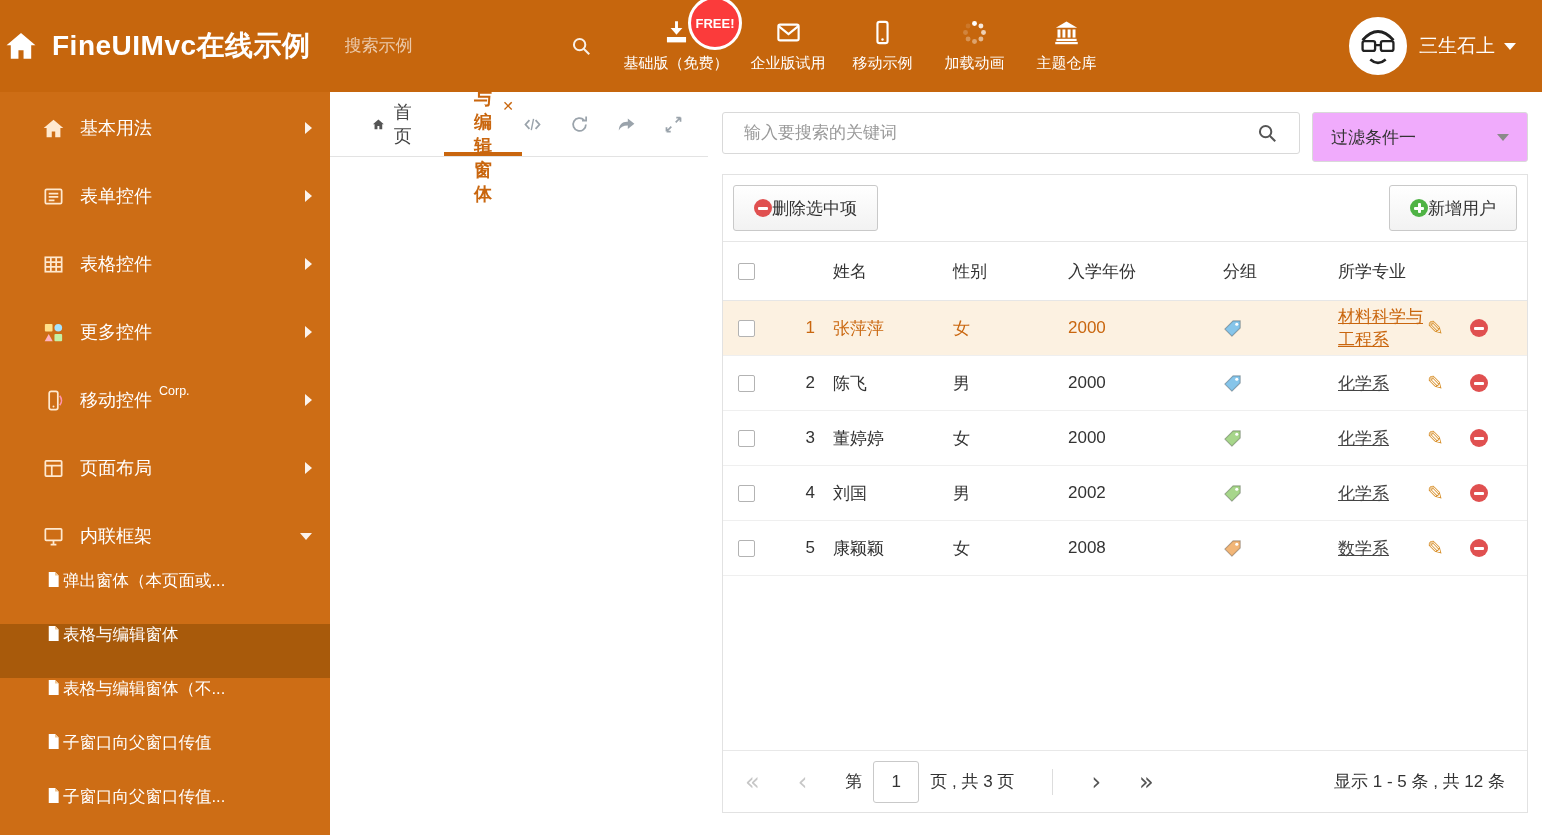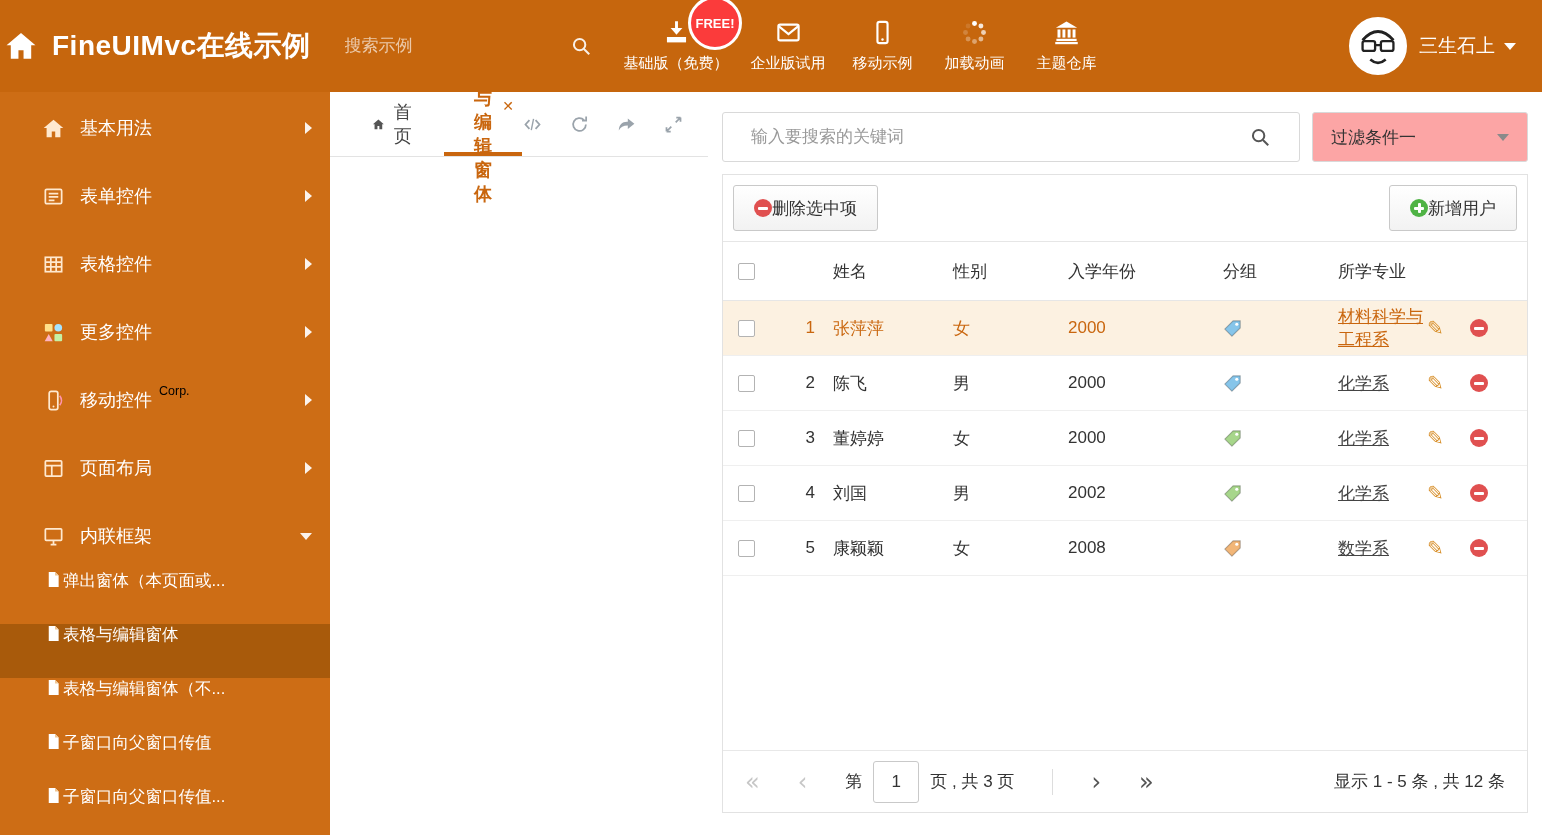--- a/index.html
+++ b/index.html
@@ -28,43 +28,43 @@
 
   
   .body{flex:1;display:flex;min-height:0}
 
   
   .sidebar{width:330px;flex:0 0 330px;background:#cd6d15;color:#fff;padding-top:2px;overflow:hidden}
   .menu-item{height:68px;display:flex;align-items:center;padding-left:42px;padding-right:18px;font-size:18px;cursor:pointer;position:relative}
   .menu-item .mi-icon{width:23px;height:23px;margin-right:15px;flex:0 0 auto}
   .menu-arrow{position:absolute;right:18px;width:0;height:0;border-top:6px solid transparent;border-bottom:6px solid transparent;border-left:7px solid rgba(255,255,255,.92)}
   .menu-arrow.open{border-left:6px solid transparent;border-right:6px solid transparent;border-top:7px solid rgba(255,255,255,.92);border-bottom:none}
-  .mi-badge{color:#000000;font-size:12.5px;margin-left:7px;align-self:flex-start;margin-top:18px}
+  .mi-badge{color:#ffffff;font-size:12.5px;margin-left:7px;align-self:flex-start;margin-top:18px}
   .submenu-item{height:54px;display:flex;align-items:flex-start;padding-left:44px;font-size:16.5px;cursor:pointer;}
   .submenu-item svg{width:19px;height:19px;flex:0 0 auto}
   .submenu-item.selected{background:#a85a0b}
 
   
   .main{flex:1;display:flex;background:#fff;min-width:0}
   .tabbar{height:65px;flex:0 0 65px;border-bottom:1px solid #e3e3e3;display:flex;align-items:stretch;padding-left:16px}
   .tab{display:flex;align-items:center;gap:9px;padding:0 26px;font-size:18px;color:#444;cursor:pointer;position:relative}
   .tab svg{width:19px;height:19px;color:#555}
   .tab.active{color:#c9660e;font-weight:bold;border-bottom:4px solid #c9660e;padding:0 30px}
   .tab-close{position:absolute;top:7px;right:8px;color:#c9660e;font-size:14px;font-weight:bold;cursor:pointer;line-height:1}
   .tab-close::before{content:"✕"}
   .tabtools{margin-left:auto;display:flex;align-items:center;gap:26px;padding-right:24px;color:#9aa3ab}
   .tabtools svg{width:21px;height:21px;cursor:pointer}
 
   .content{flex:1;display:flex;flex-direction:column;padding:20px 14px 22px;min-height:0}
   .filter-row{display:flex;gap:12px;flex:0 0 50px}
-  .search-box{flex:0 0 578px;height:50px;border:1px solid #d9d9d9;border-radius:3px;display:flex;align-items:center;padding:0 28px;gap:8px;background:#fff}
+  .search-box{flex:0 0 578px;height:42px;border:1px solid #d9d9d9;border-radius:3px;display:flex;align-items:center;padding:0 21px;gap:8px;background:#fff}
   .search-box input{flex:1;border:none;outline:none;font-size:17px;color:#333;font-family:inherit}
   .search-box input::placeholder{color:#999}
   .search-box svg{width:22px;height:22px;color:#555}
-  .dropdown{flex:1;height:50px;border:1px solid #d9d9d9;border-radius:3px;display:flex;align-items:center;padding:2px 18px;font-size:17px;color:#333;cursor:pointer;background:#fca5a5}
+  .dropdown{flex:1;height:50px;border:1px solid #d9d9d9;border-radius:3px;display:flex;align-items:center;padding:2px 18px;font-size:17px;color:#333;cursor:pointer;background:#f0abfc}
   .dd-caret{margin-left:auto;width:0;height:0;border-left:6px solid transparent;border-right:6px solid transparent;border-top:7px solid #8a8a8a}
 
   .panel{margin-top:12px;flex:1;border:1px solid #e2e2e2;display:flex;flex-direction:column;min-height:0}
   .toolbar{display:flex;justify-content:space-between;align-items:center;padding:10px 10px}
   .btn{height:46px;border:1px solid #c9c9c9;border-radius:3px;background:linear-gradient(#ffffff,#f2f2f2);display:flex;align-items:center;padding:0 20px;font-size:17px;color:#333;cursor:pointer}
   .circ{width:18px;height:18px;border-radius:50%;position:relative;flex:0 0 auto}
   .circ.red{background:#e05050}
   .circ.green{background:#4fb345}
   .circ::after{content:"";position:absolute;left:4px;right:4px;top:7.5px;height:3px;background:#fff;border-radius:1px}
   .circ.green::before{content:"";position:absolute;top:4px;bottom:4px;left:7.5px;width:3px;background:#fff;border-radius:1px}

